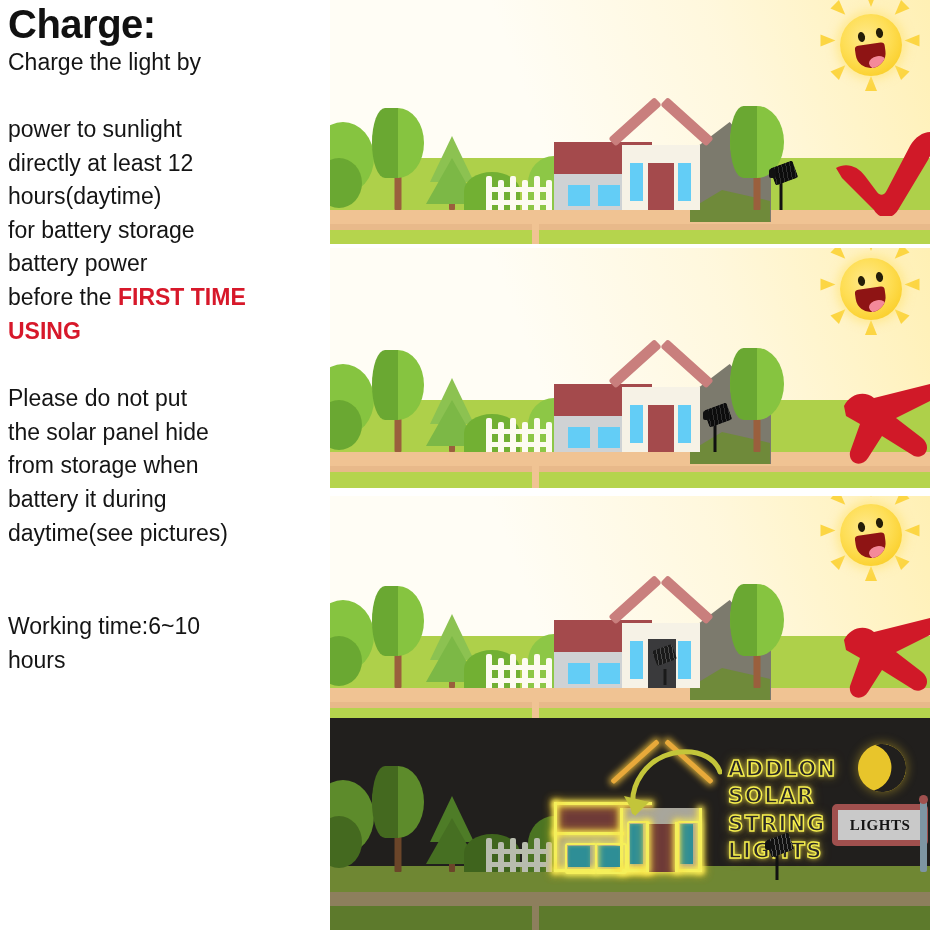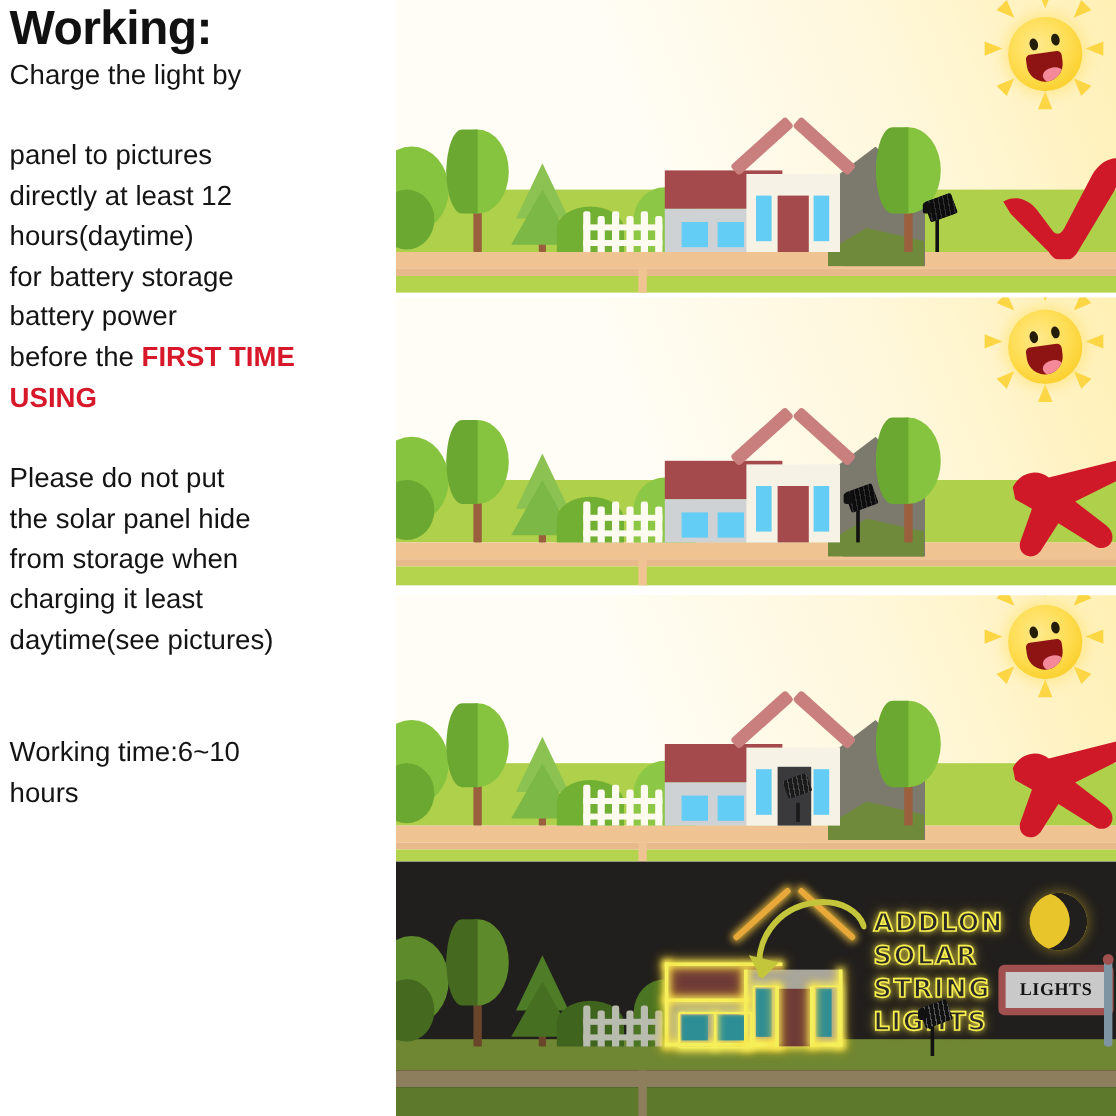--- a/index.html
+++ b/index.html
@@ -155,41 +155,41 @@
   .sign .post{position:absolute;width:7px;background:#7e95a3;border-radius:2px;}
   .sign .knob{position:absolute;width:9px;height:9px;border-radius:50%;background:#a0504e;}
   .arrow{position:absolute;}
 </style>
 </head>
 <body>
 
 <div class="page">
 
   <div class="text-col">
-    <div class="notice-title">Working:</div>
+    <div class="notice-title">Charge:</div>
 
     <div class="para blk1">
       <span>Charge the light by</span><br>
       <br>
-      <span>panel to pictures</span><br>
+      <span>power to sunlight</span><br>
       <span>directly at least 12</span><br>
       <span>hours(daytime)</span><br>
       <span>for battery storage</span><br>
       <span>battery power</span><br>
       <span>before the </span><span class="hl-red">FIRST TIME</span><br>
       <span class="hl-red">USING</span>
     </div>
 
     <div class="gap-lg"></div>
 
     <div class="para">
       <span>Please do not put</span><br>
       <span>the solar panel hide</span><br>
       <span>from storage when</span><br>
-      <span>charging it least</span><br>
+      <span>battery it during</span><br>
       <span>daytime(see pictures)</span>
     </div>
 
     <div class="gap-md"></div>
 
 
     <div class="gap-md"></div>
 
     <div class="para">
       <span>Working time:6~10</span><br>

